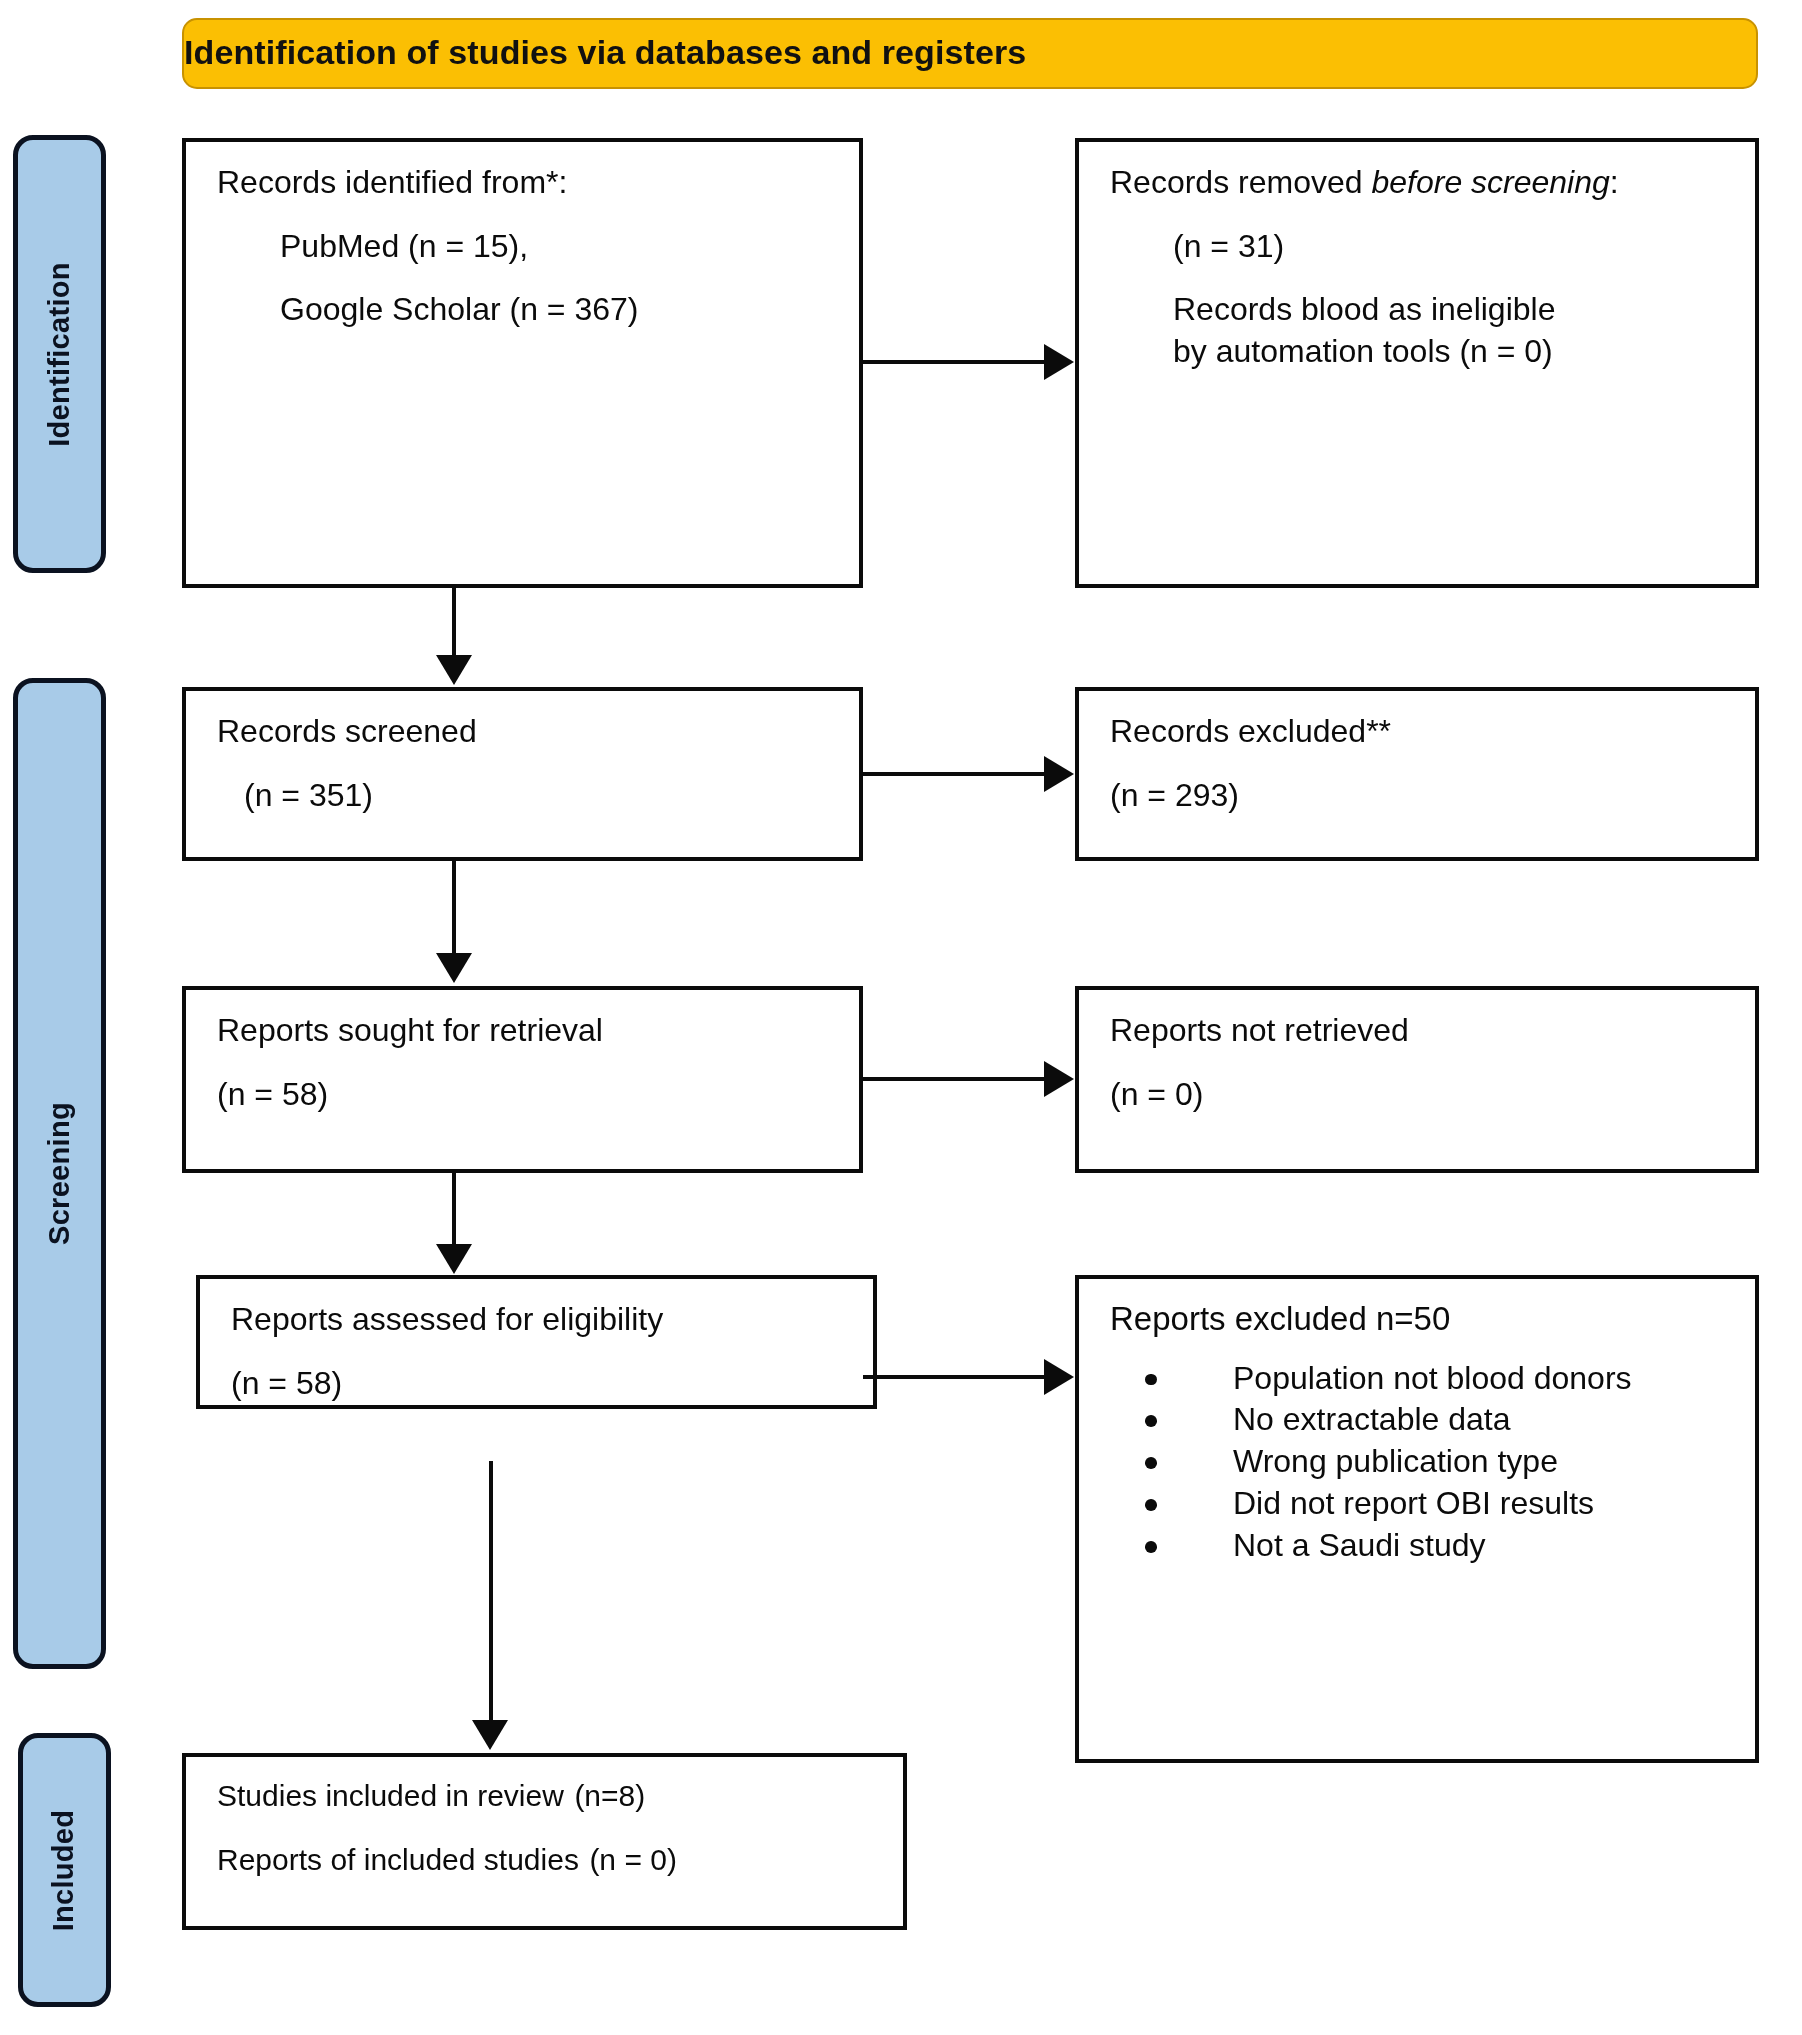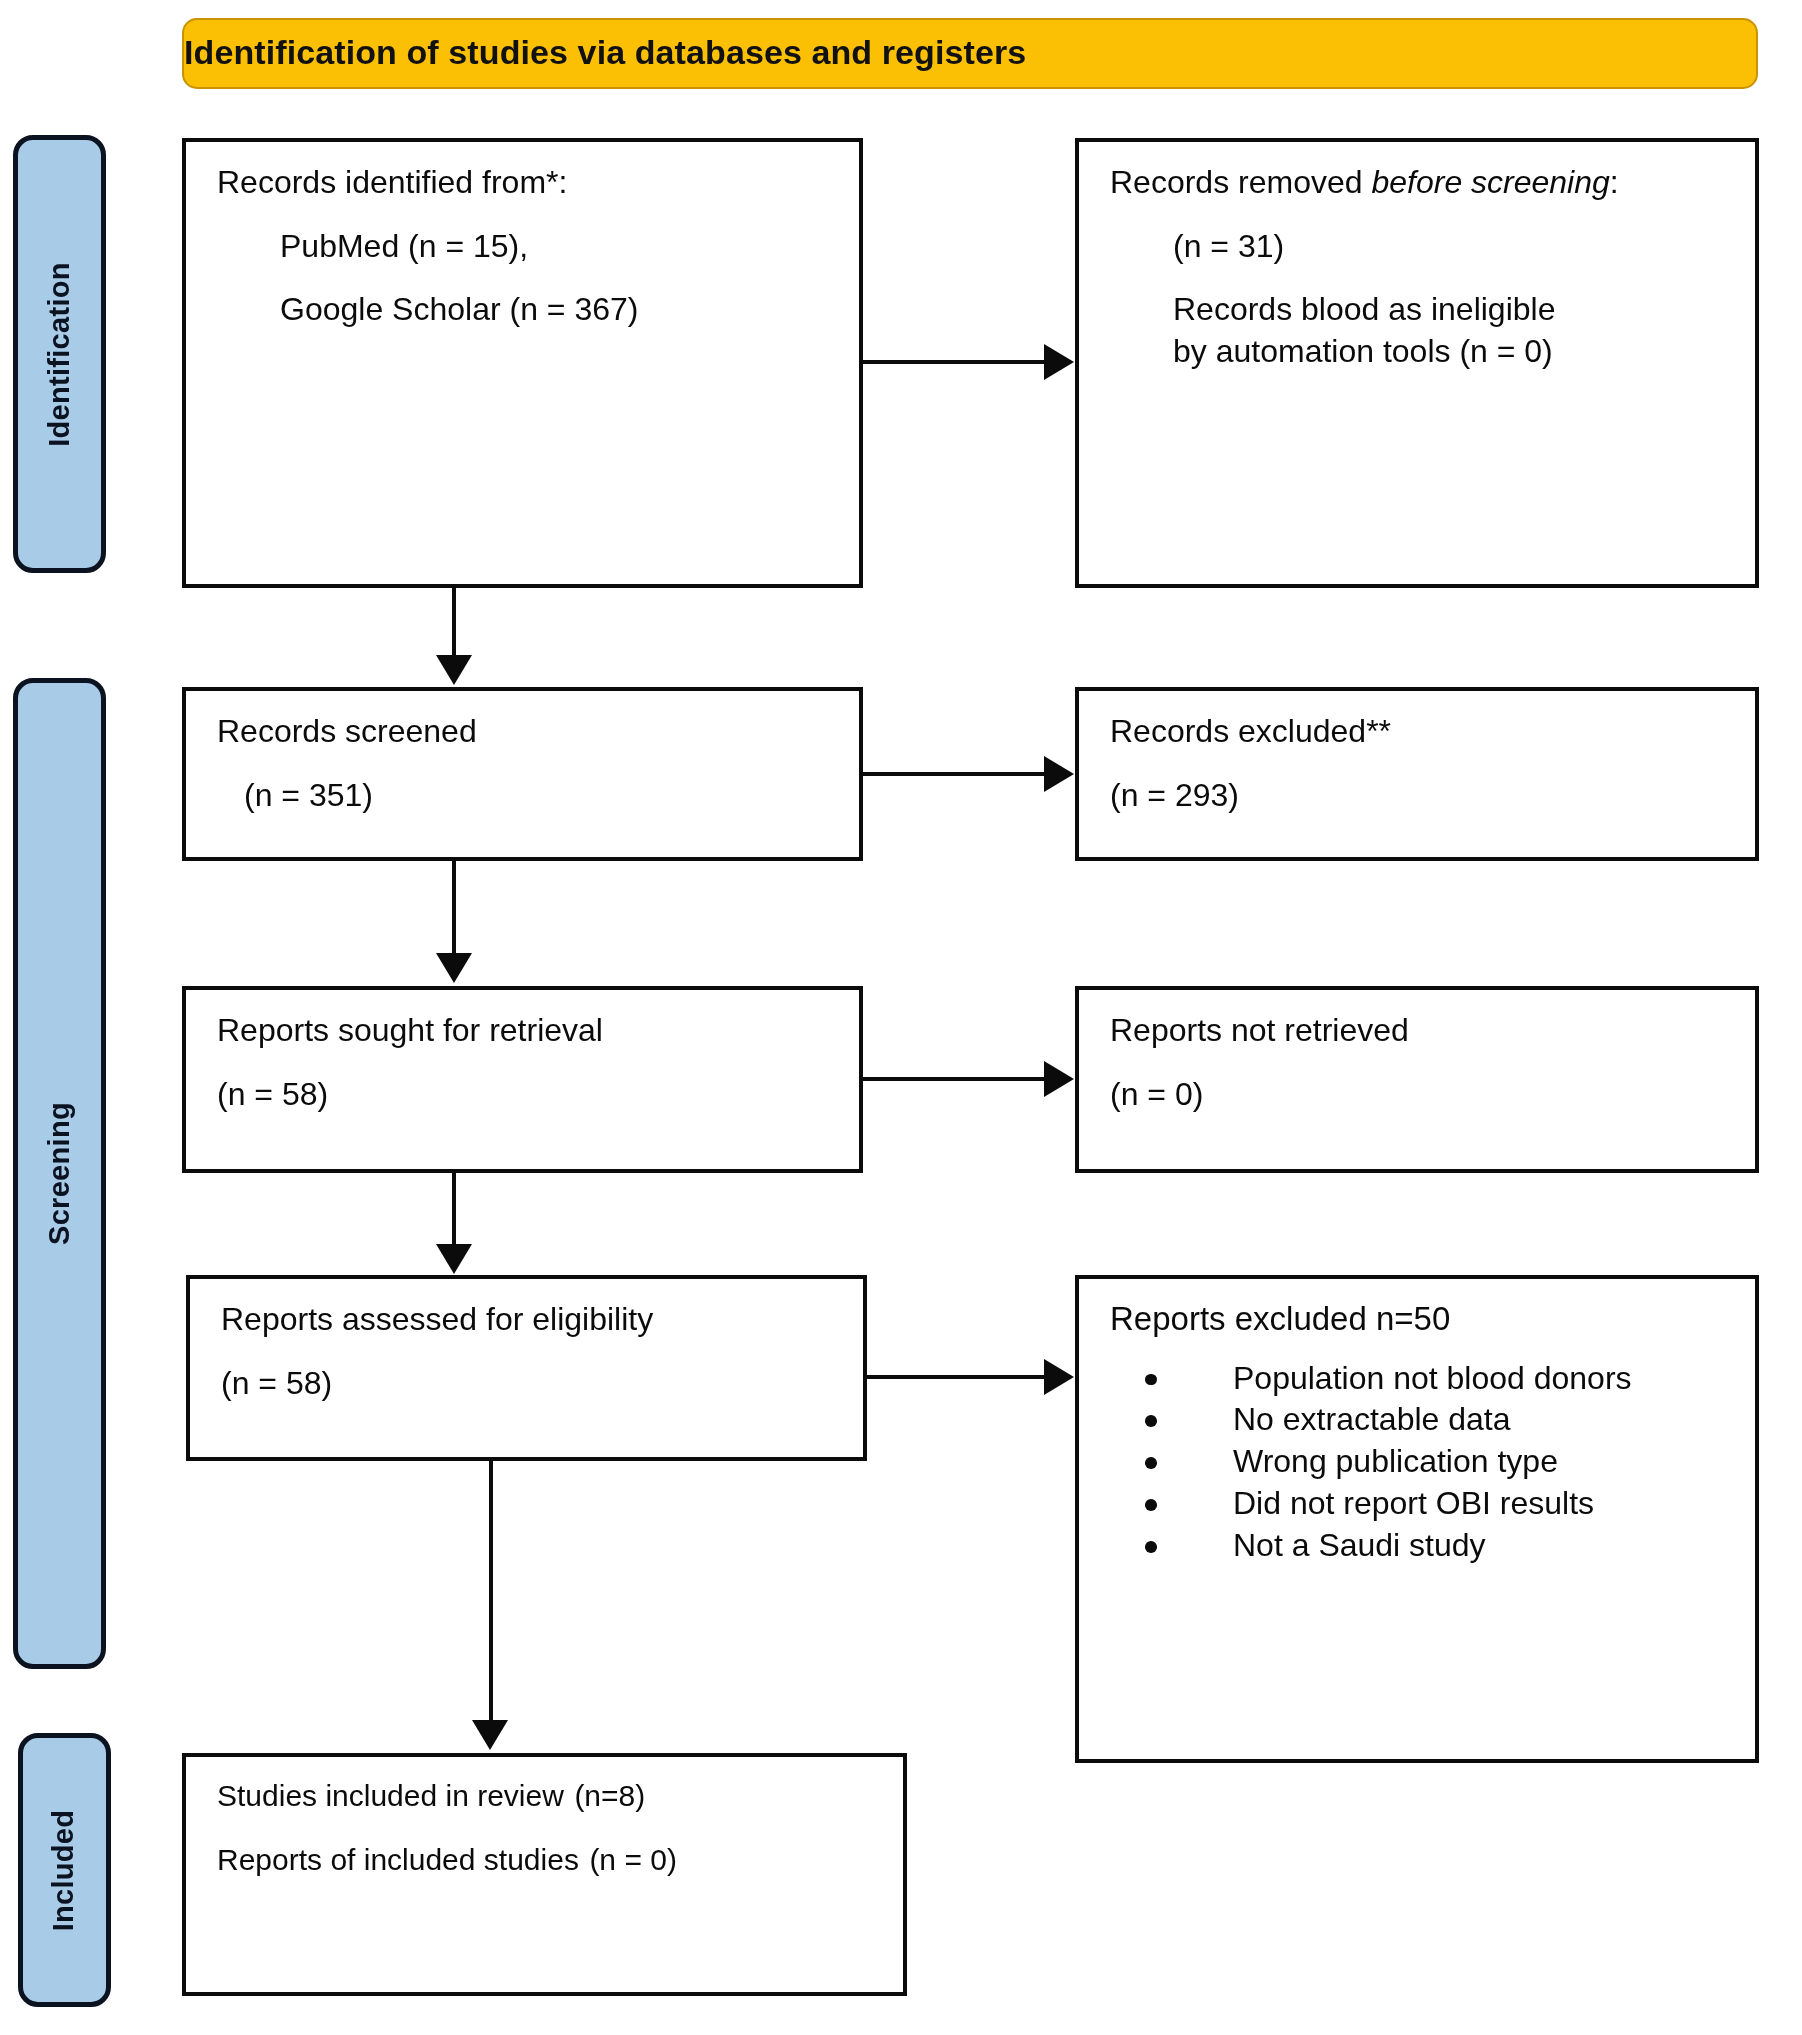--- a/index.html
+++ b/index.html
@@ -87,22 +87,22 @@
     height: 22px;
   }
   .box-text em {
     font-style: italic;
   }
 
   
   #box-identified   { left: 182px;  top: 138px;  width: 681px; height: 450px; }
   #box-screened     { left: 182px;  top: 687px; width: 681px; height: 174px; }
   #box-sought       { left: 182px;  top: 986px; width: 681px; height: 187px; }
-  #box-assessed     { left: 186px;  top: 1275px; width: 681px; height: 186px; }
-  #box-included     { left: 182px;  top: 1753px; width: 725px; height: 243px; }
+  #box-assessed     { left: 196px;  top: 1275px; width: 681px; height: 134px; }
+  #box-included     { left: 182px;  top: 1753px; width: 725px; height: 177px; }
 
   
   #box-removed      { left: 1075px; top: 138px;  width: 684px; height: 450px; }
   #box-excluded     { left: 1075px; top: 687px; width: 684px; height: 174px; }
   #box-notretrieved { left: 1075px; top: 986px; width: 684px; height: 187px; }
   #box-repexcluded  { left: 1075px; top: 1275px; width: 684px; height: 488px; }
 
   
   .excl-title {
     font-size: 33px;

